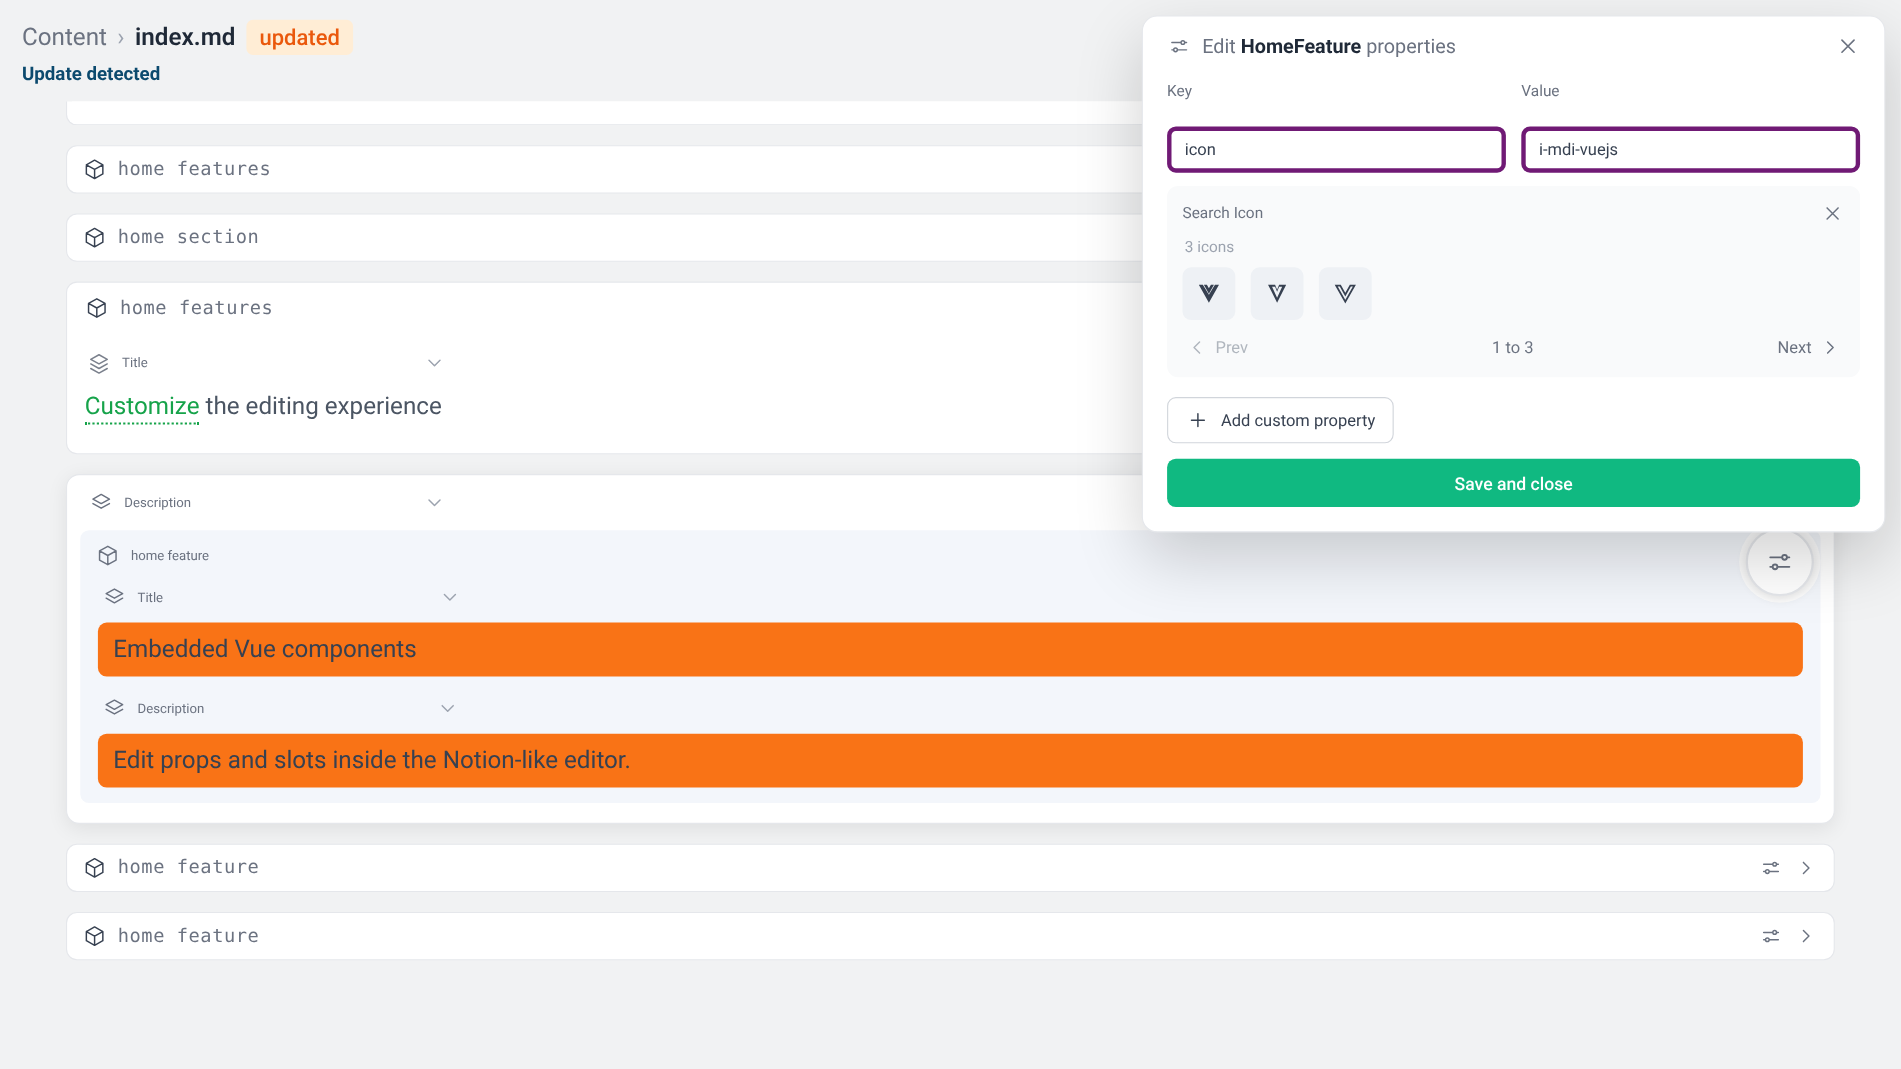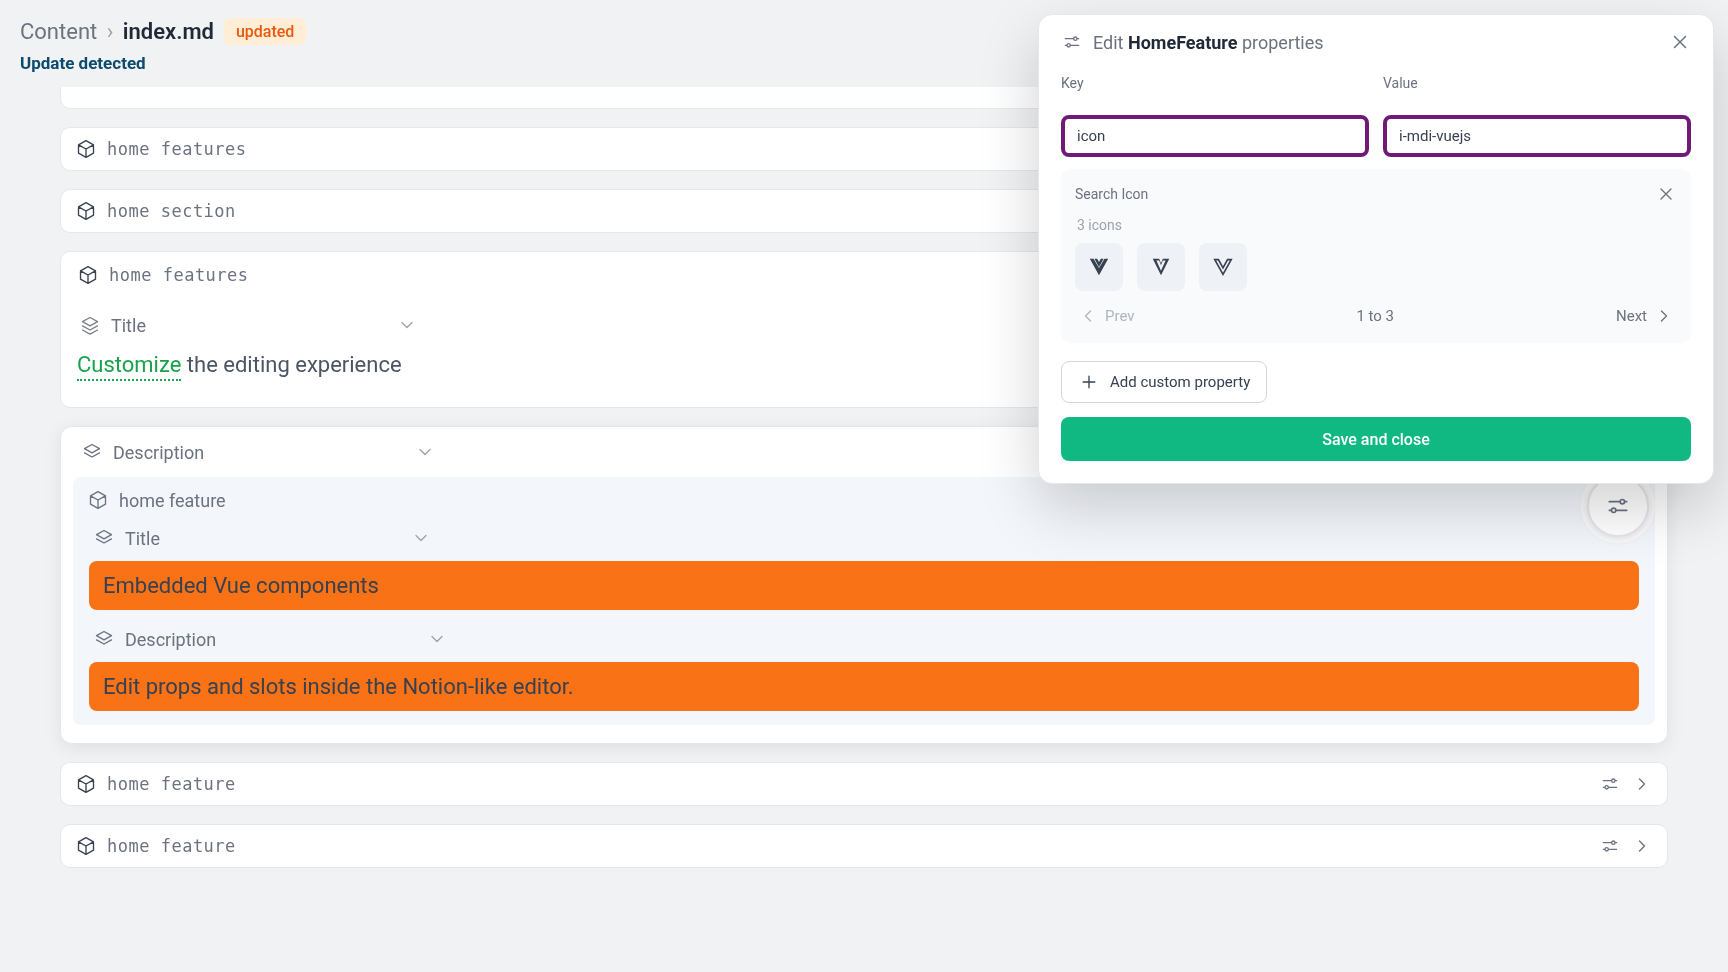--- a/index.html
+++ b/index.html
@@ -3,41 +3,41 @@
 <meta charset="utf-8">
 <style>
   * { box-sizing: border-box; margin: 0; padding: 0; font-family: -apple-system, BlinkMacSystemFont, "Segoe UI", Roboto, sans-serif; }
   body { background: #f1f2f3; width: 1728px; height: 972px; position: relative; color: #374151; font-size: 16px; overflow:hidden; }
 
   
   .header { padding: 18px 20px 8px; display: flex; align-items: center; gap: 10px; }
   .crumb { font-size: 22px; color: #6b7280; }
   .crumb .sep { color: #9ca3af; padding: 0 4px; }
   .crumb .file { font-weight: 600; color: #1f2937; margin-top: 42px; }
-  .badge-updated { background: #ffedd5; color: #ea580c; font-size: 16px; padding: 4px 12px; border-radius: 6px; font-weight: 500; }
+  .badge-updated { background: #ffedd5; color: #ea580c; font-size: 20px; padding: 4px 12px; border-radius: 6px; font-weight: 500; }
   .subhead { padding: 0 20px 14px; color: #0c4a6e; font-size: 17px; font-weight: bold; }
 
   .topright-btn { position: absolute; right: 22px; top: 28px; width: 38px; height: 38px; display:flex; align-items:center; justify-content:center; color:#6b7280; }
 
   
   .editor-col { padding: 0 60px; }
   .block { background: #fff; border: 1px solid #e5e7eb; border-radius: 10px; margin-bottom: 18px; }
   .block.thin { height: 22px; border-top:none; border-top-left-radius:0; border-top-right-radius:0; }
   .block-row { display:flex; align-items:center; padding: 10px 14px; gap:10px; }
   .block-label { font-family: ui-monospace, Menlo, monospace; font-size: 17px; color:#6b7280; letter-spacing: 0.5px; }
   .row-actions { margin-left:auto; display:flex; gap:10px; color:#6b7280; }
   .icon-box { width:22px; height:22px; display:inline-flex; align-items:center; justify-content:center; }
   .icon-box svg { width:20px; height:20px; }
 
   .section-expanded { background:#fff; border:1px solid #e5e7eb; border-radius:10px; padding: 0 10px 10px; margin-bottom:18px; }
   .sec-head { display:flex; align-items:center; padding: 12px 6px; gap:10px; }
   .chev-sm { margin-left:auto; color:#9ca3af; }
 
   .sub-block { background:#f9fafb; border-radius:8px; margin: 4px 0; padding: 10px 10px; }
-  .sub-head { display:flex; align-items:center; gap:10px; color:#6b7280; font-family: ui-monospace, Menlo, monospace; font-size:18px; padding: 2px 4px 10px; }
+  .sub-head { display:flex; align-items:center; gap:10px; color:#6b7280; font-family: ui-monospace, Menlo, monospace; font-size:12px; padding: 2px 4px 10px; }
   .sub-head .chev-sm { font-size:14px; }
   .rich-line { font-size: 22px; color:#4b5563; padding: 6px 2px; }
   .rich-line .hl { color:#16a34a; border-bottom: 2px dotted #16a34a; padding-bottom:2px; }
 
   .card-active { background:#fff; border:1px solid #e5e7eb; border-radius:12px; box-shadow: 0 4px 18px rgba(0,0,0,0.08); padding: 0 12px 14px; margin-bottom:18px; position:relative; }
   .card-active .sub-block { background:#f3f6fb; }
   .card-active .content-box { background:#f97316; border-radius:8px; padding: 12px 14px; font-size:22px; color:#374151; margin-top:2px; }
 
   .float-btn { position:absolute; right:18px; top:48px; width:62px; height:62px; background:#fff; border-radius:50%; border:2px solid #e5e7eb; box-shadow: 0 2px 10px rgba(0,0,0,0.12),0 0 0 6px #fff; display:flex; align-items:center; justify-content:center; }
 

